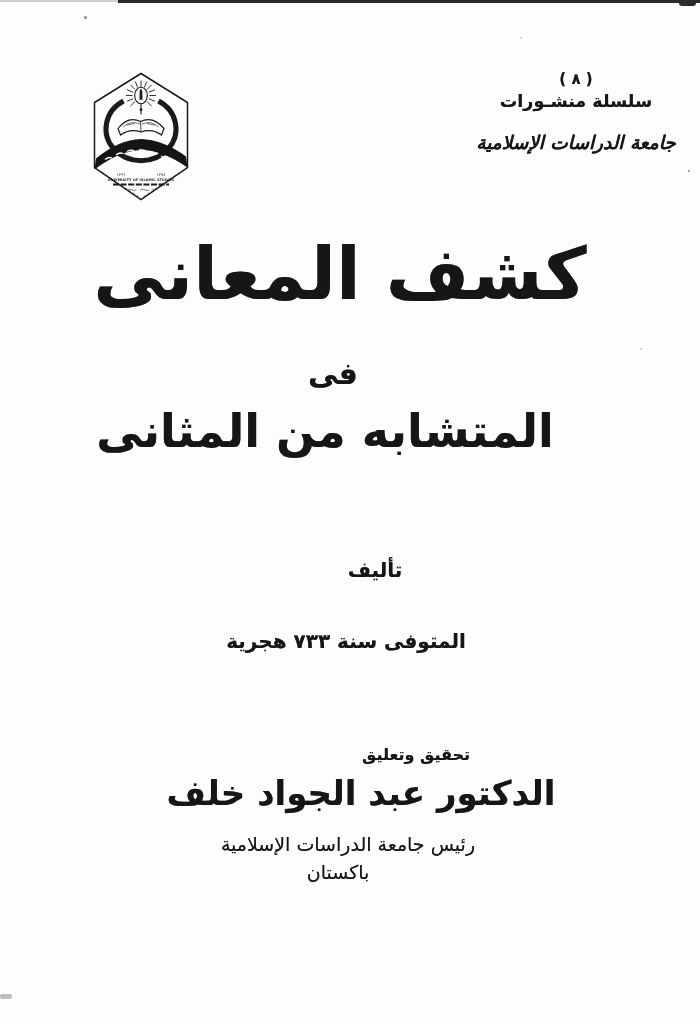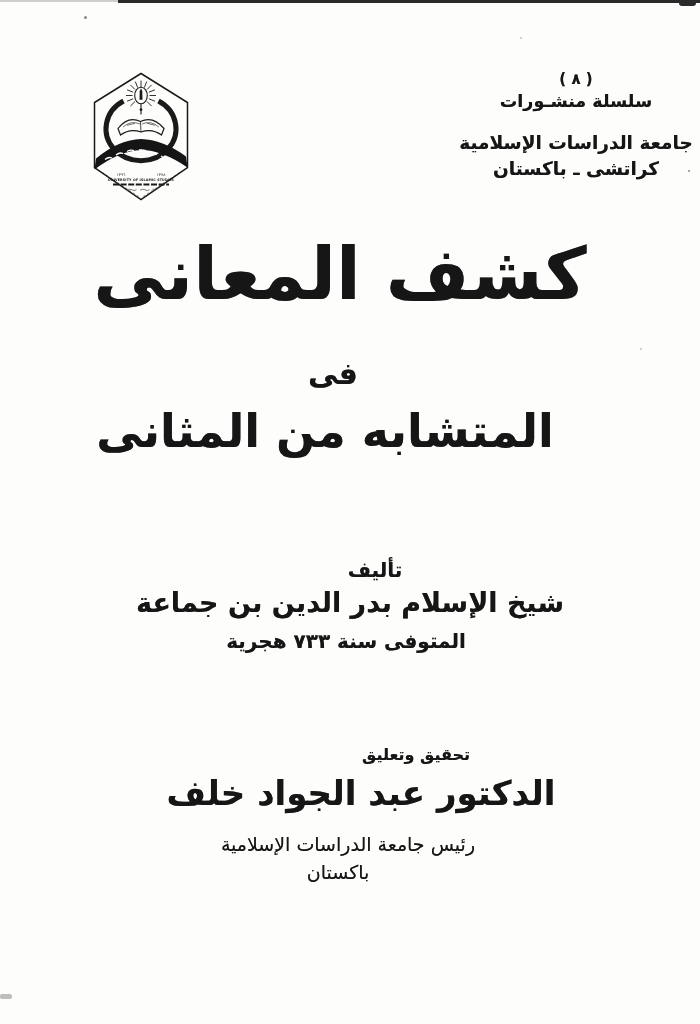--- a/index.html
+++ b/index.html
@@ -14,21 +14,21 @@
   
   .scanline-light { position:absolute; top:0; left:0; width:120px; height:2px; background:#b9b9b9; opacity:.7; }
   .scanline-dark  { position:absolute; top:0; left:118px; width:582px; height:2.6px; background:#2a2a2a; }
   .scanline-blob  { position:absolute; top:0; left:679px; width:17px; height:5.5px; background:#2a2a2a; border-radius:0 0 3px 3px; }
   .speck { position:absolute; background:#8a8a8a; border-radius:50%; }
 
   
   .series { position:absolute; top:70px; left:451px; width:250px; text-align:center; direction:rtl; }
   .series-number { font-size:15px; font-weight:bold; letter-spacing:2px; margin-bottom:3px; }
   .series-l1 { font-size:17.5px; font-weight:bold; margin-bottom:21px; }
-  .series-l2 { font-size:18.5px; font-weight:bold; margin-bottom:5px; }
+  .series-l2 { font-size:18.5px; font-weight:bold; margin-bottom:5px;font-style:italic; }
   .series-l3 { font-size:18.5px; font-weight:bold; }
 
   
   .title-l1 { top:232px; font-size:72px; font-weight:bold; transform:translateX(-10px); }
   .title-l2 { top:356px; font-size:30px; font-weight:bold; transform:translateX(-17px); }
   .title-l3 { top:404px; font-size:46px; font-weight:bold; transform:translateX(-25px); }
 
   
   .author-heading { top:558px; font-size:20px; font-weight:bold; transform:translateX(25px); }
   .author-name    { top:587px; font-size:27px; font-weight:bold; }
@@ -90,29 +90,27 @@
 
     <line x1="21" y1="113" x2="77" y2="113" stroke="#1a1a1a" stroke-width="2.1" stroke-dasharray="6 1.6"></line>
 
     <path d="M35 118.8 q2.5 -2 5 -0.5 q2 1.5 4.5 0 M48 118.8 q2.5 -2 5 -0.5 q2 1.5 4.5 0 M60.5 117.6 l2.5 0.4" stroke="#5a5a5a" stroke-width="0.8" fill="none"></path>
   </svg>
 
   <div class="series">
     <div class="series-number ink">( ٨ )</div>
     <div class="series-l1 ink">سلسلة منشـورات</div>
     <div class="series-l2 ink">جامعة الدراسات الإسلامية</div>
-    <div class="series-l3 ink">كراتشى ـ باكستان</div>
   </div>
 
   <div class="abs title-l1 ink">كشف المعانى</div>
   <div class="abs title-l2 ink">فى</div>
   <div class="abs title-l3 ink">المتشابه من المثانى</div>
 
   <div class="abs author-heading ink">تأليف</div>
-  <div class="abs author-name ink">شيخ الإسلام بدر الدين بن جماعة</div>
   <div class="abs author-death ink">المتوفى سنة ٧٣٣ هجرية</div>
 
   <div class="abs editor-heading ink">تحقيق وتعليق</div>
   <div class="abs editor-name ink">الدكتور عبد الجواد خلف</div>
   <div class="abs editor-title ink">رئيس جامعة الدراسات الإسلامية</div>
   <div class="abs editor-country ink">باكستان</div>
 
 </div>
 
 </body></html>

